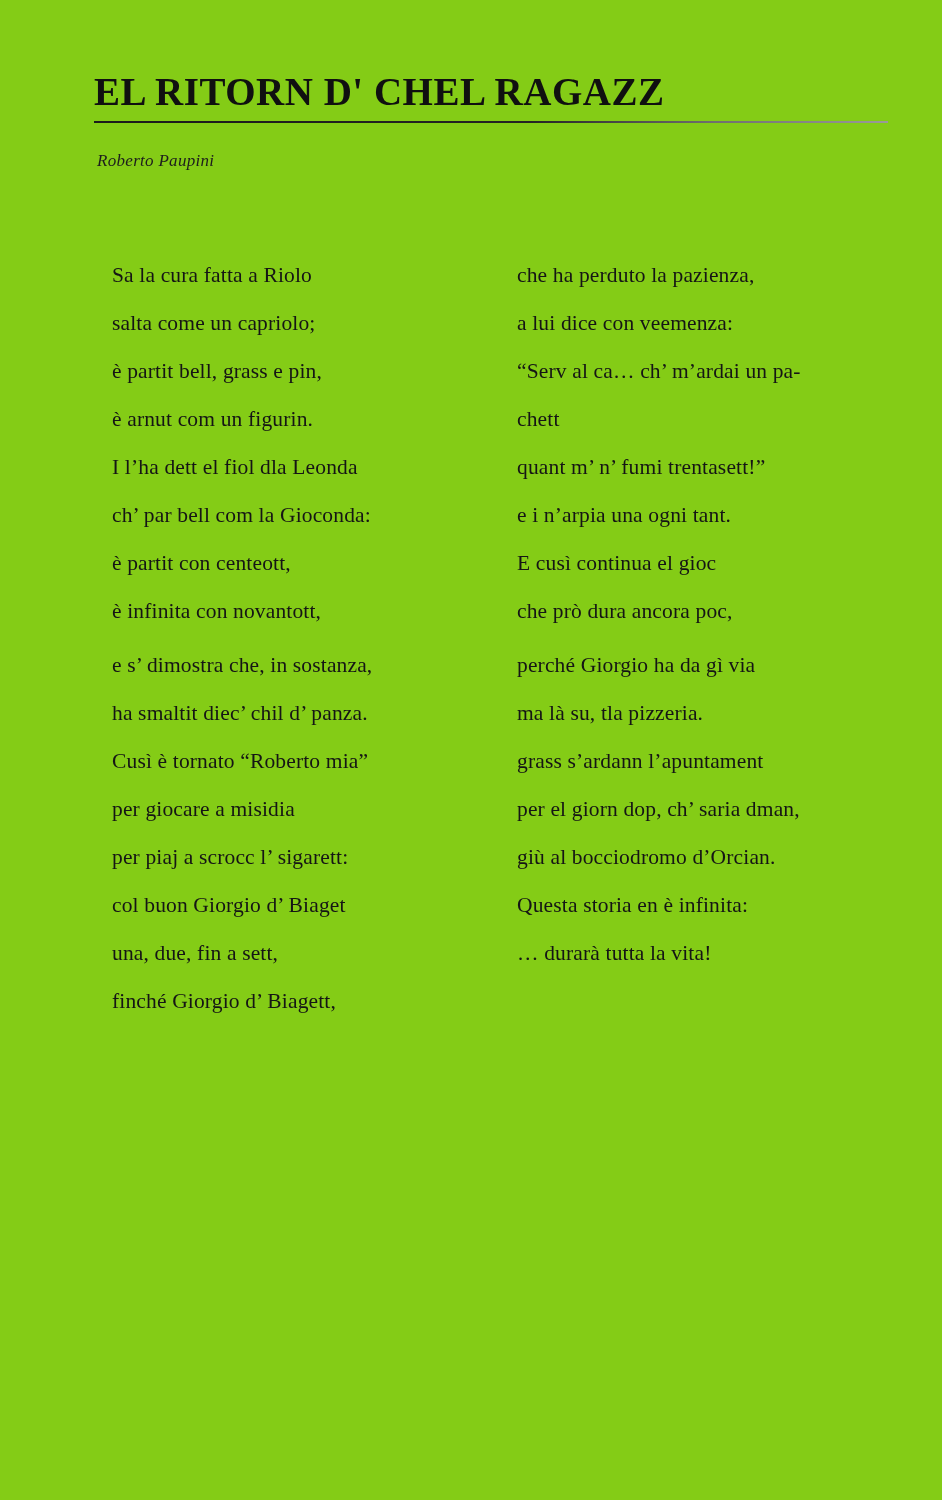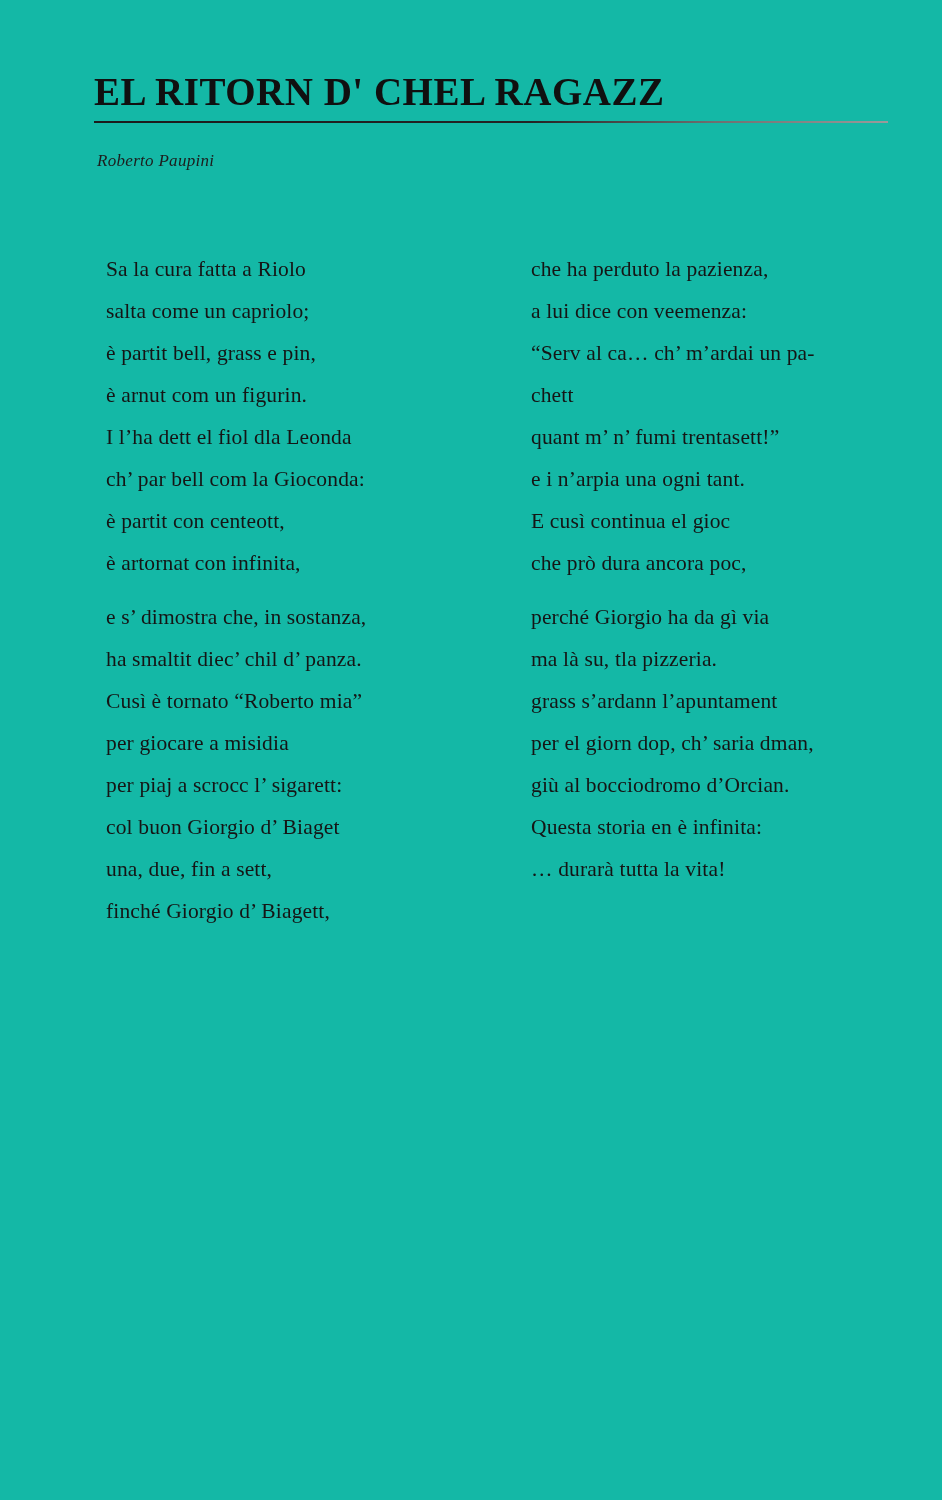--- a/index.html
+++ b/index.html
@@ -13,21 +13,21 @@
     font-family: "Liberation Serif", "DejaVu Serif", serif;
     color: #141414;
     overflow: hidden;
     position: relative;
     -webkit-font-smoothing: antialiased;
   }
 
   .page {
     position: absolute;
     inset: 0;
-    background: #14b8a6;
+    background: #84cc16;
   }
 
   
   .title-block {
     position: absolute;
     left: 94px;
     top: 72px;
     width: 794px;
   }
 
@@ -69,33 +69,33 @@
     left: 0;
     top: 243px;
     width: 942px;
   }
 
   .column {
     position: absolute;
     top: 0;
   }
   .column.left  { left: 96px;  width: 390px; }
-  .column.right { left: 521px; width: 400px; }
+  .column.right { left: 501px; width: 400px; }
 
   .stanza {
     margin: 0 0 22px 0;
   }
 
   .verse-line {
     font-size: 21.5px;
     line-height: 32px;
     letter-spacing: 0.15px;
     color: #151515;
     white-space: pre;
-    margin: 10px;
+    margin: 16px;
   }
 </style>
 </head>
 <body>
 
 <div class="page">
 
   <div class="title-block">
     <h1 class="poem-title">EL RITORN D' CHEL RAGAZZ</h1>
     <div class="title-rule"></div>
@@ -105,21 +105,21 @@
   <div class="poem-body">
     <div class="column left">
         <div class="stanza">
           <p class="verse-line">Sa la cura fatta a Riolo</p>
           <p class="verse-line">salta come un capriolo;</p>
           <p class="verse-line">è partit bell, grass e pin,</p>
           <p class="verse-line">è arnut com un figurin.</p>
           <p class="verse-line">I l’ha dett el fiol dla Leonda</p>
           <p class="verse-line">ch’ par bell com la Gioconda:</p>
           <p class="verse-line">è partit con centeott,</p>
-          <p class="verse-line">è artornat con infinita,</p>
+          <p class="verse-line">è infinita con novantott,</p>
         </div>
         <div class="stanza">
           <p class="verse-line">e s’ dimostra che, in sostanza,</p>
           <p class="verse-line">ha smaltit diec’ chil d’ panza.</p>
           <p class="verse-line">Cusì è tornato “Roberto mia”</p>
           <p class="verse-line">per giocare a misidia</p>
           <p class="verse-line">per piaj a scrocc l’ sigarett:</p>
           <p class="verse-line">col buon Giorgio d’ Biaget</p>
           <p class="verse-line">una, due, fin a sett,</p>
           <p class="verse-line">finché Giorgio d’ Biagett,</p>

